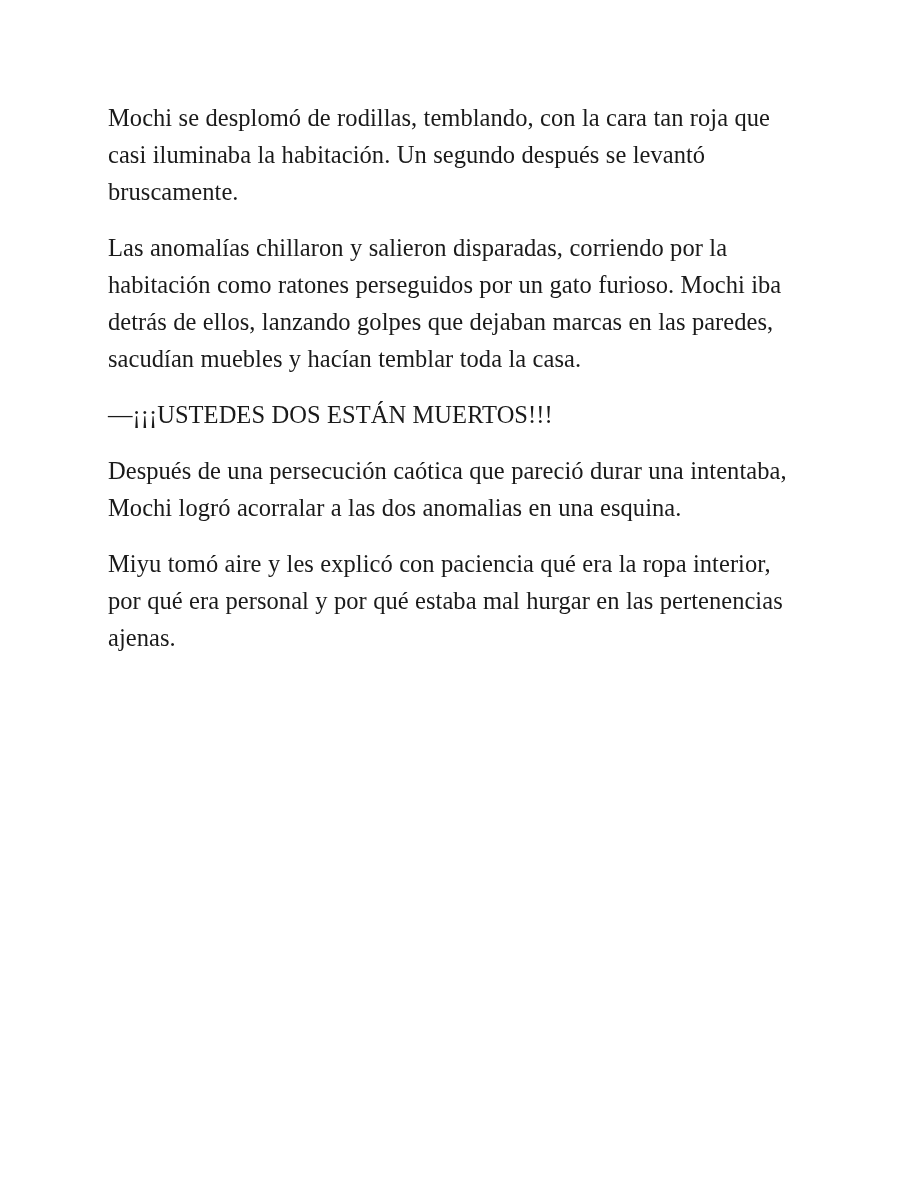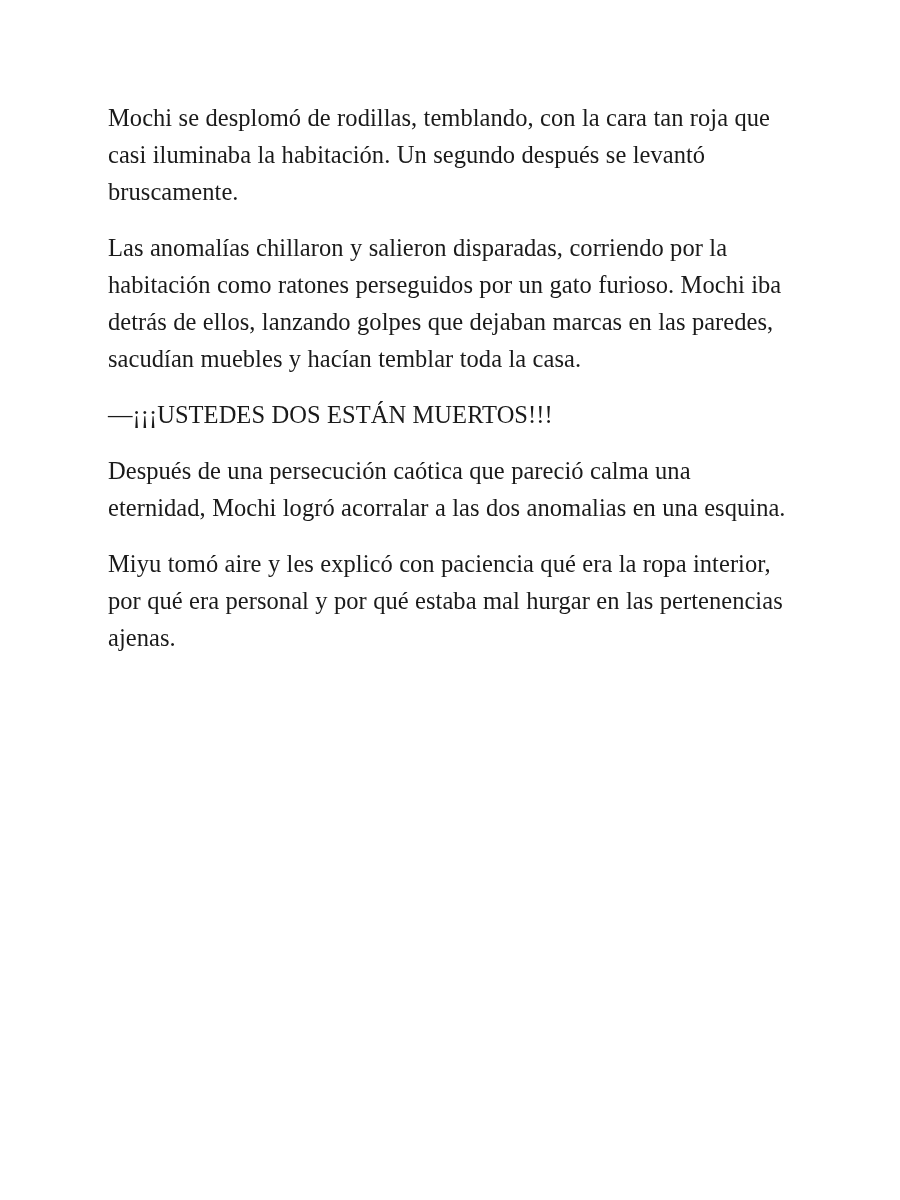--- a/index.html
+++ b/index.html
@@ -43,16 +43,16 @@
   }
 </style>
 </head>
 <body>
 
 <div class="page">
   <article class="text-body">
     <p class="para">Mochi se desplomó de rodillas, temblando, con la cara tan roja que casi iluminaba la habitación. Un segundo después se levantó bruscamente.</p>
     <p class="para">Las anomalías chillaron y salieron disparadas, corriendo por la habitación como ratones perseguidos por un gato furioso. Mochi iba detrás de ellos, lanzando golpes que dejaban marcas en las paredes, sacudían muebles y hacían temblar toda la casa.</p>
     <p class="para">—¡¡¡USTEDES DOS ESTÁN MUERTOS!!!</p>
-    <p class="para">Después de una persecución caótica que pareció calma una eternidad, Mochi logró acorralar a las dos anomalias en una esquina.</p>
+    <p class="para">Después de una persecución caótica que pareció durar una intentaba, Mochi logró acorralar a las dos anomalias en una esquina.</p>
     <p class="para">Miyu tomó aire y les explicó con paciencia qué era la ropa interior, por qué era personal y por qué estaba mal hurgar en las pertenencias ajenas.</p>
   </article>
 </div>
 
 </body></html>

